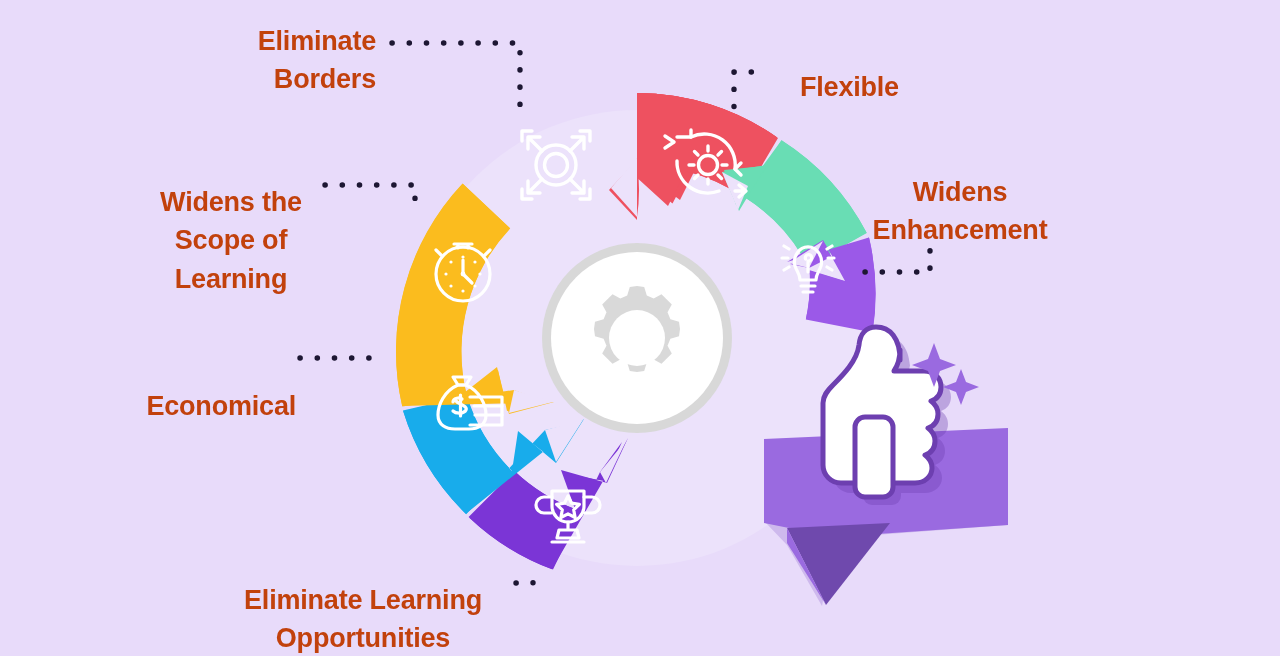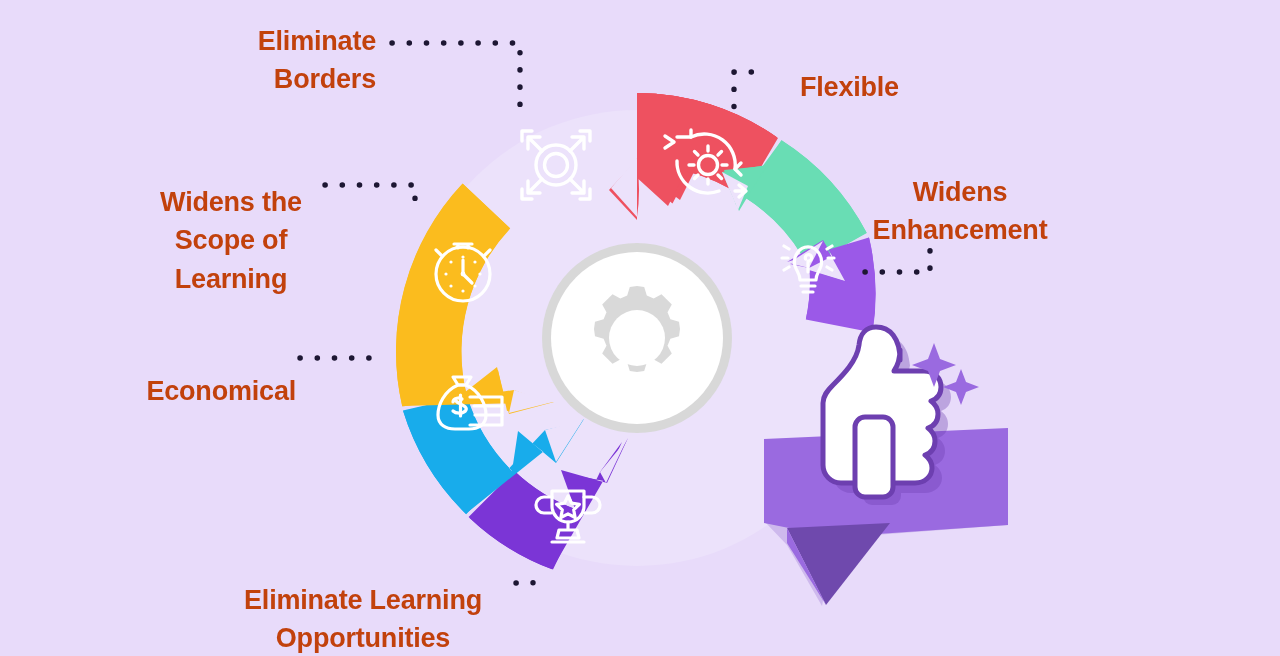--- a/index.html
+++ b/index.html
@@ -338,21 +338,21 @@
   </svg>
 </div>
 
 <div class="lbl r" style="left:140px;top:22px;width:236px;">Eliminate
 Borders</div>
 
 <div class="lbl c" style="left:140px;top:165px;width:182px;">Widens the
 Scope of
 Learning</div>
 
-<div class="lbl r" style="left:110px;top:372px;width:186px;">Economical</div>
+<div class="lbl r" style="left:110px;top:387px;width:186px;">Economical</div>
 
 <div class="lbl c" style="left:214px;top:563px;width:298px;">Eliminate Learning
 Opportunities</div>
 
 <div class="lbl l" style="left:768px;top:68px;width:180px;margin-left:32px;">Flexible</div>
 
 <div class="lbl c" style="left:858px;top:155px;width:204px;">Widens
 Enhancement</div>
 
 </body></html>

